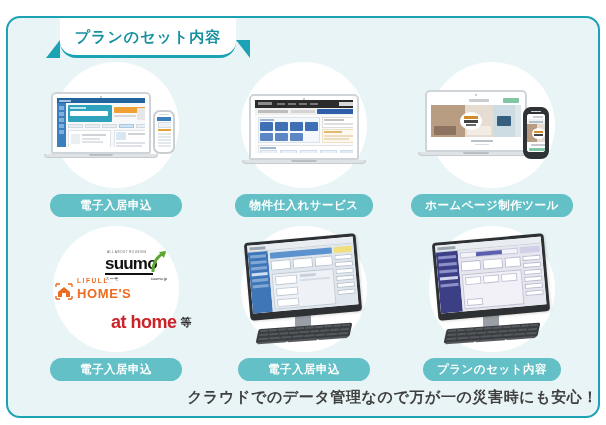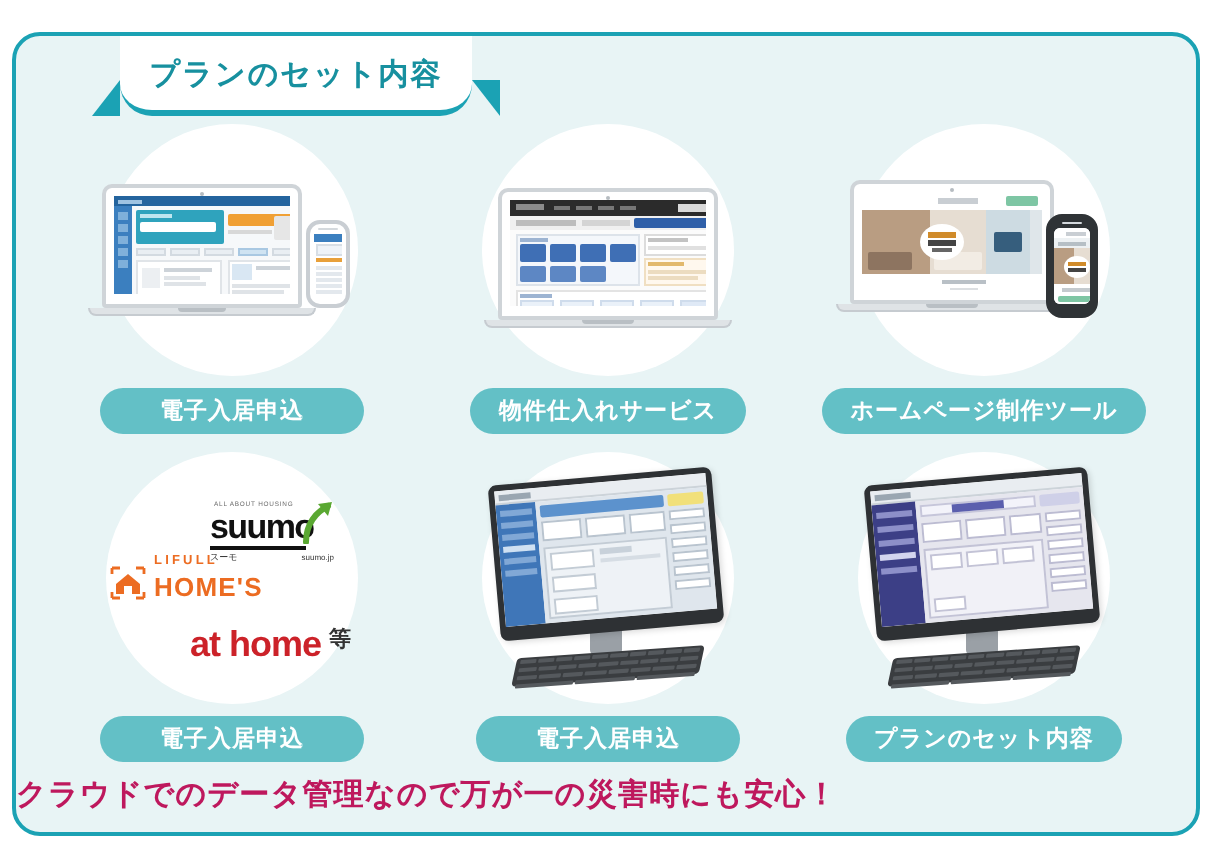--- a/index.html
+++ b/index.html
@@ -218,37 +218,37 @@
   }
   #lifull-text-top {
     font-size: 6.5px; font-weight: bold; letter-spacing: 1.6px;
     line-height: 1; margin-bottom: 2px;
   }
   #lifull-text-main {
     font-size: 13px; font-weight: bold; letter-spacing: 0.6px;
     line-height: 1;
   }
   #athome-logo {
-    position: absolute; left: 42px; top: 86px;
-    display: flex; align-items: flex-start; gap: 4px;
+    position: absolute; left: 58px; top: 86px;
+    display: flex; align-items: center; gap: 4px;
     white-space: nowrap;
   }
   #athome-word {
     font-size: 18px; font-weight: bold; color: #cc2229;
     letter-spacing: -0.5px;
   }
   #athome-etc { font-size: 11px; color: #333; font-weight: bold; }
 
   
   #footer-text {
     position: absolute;
     left: 0; right: 0; top: 370px;
-    text-align: left;
+    text-align: right;
     font-size: 15px; font-weight: bold;
-    color: #be185d;
+    color: #404040;
     letter-spacing: 0.6px;
   }
 </style>
 </head>
 <body>
 
 <div id="panel">
 
   <div id="tab-wrap">
     <div id="tab-shape"></div>

